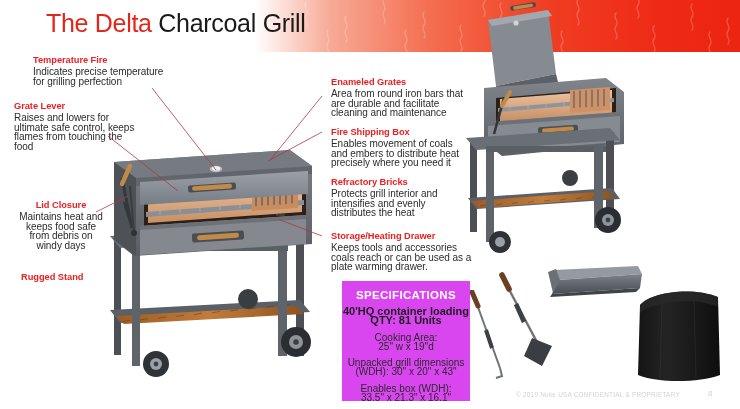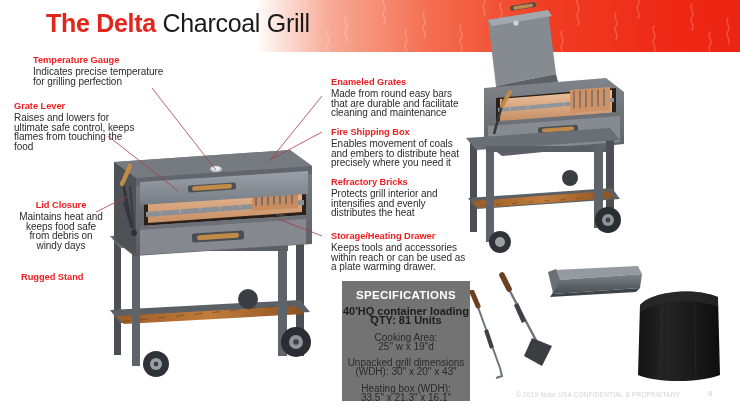--- a/index.html
+++ b/index.html
@@ -26,21 +26,21 @@
     position:absolute;left:0;top:0;width:740px;height:52px;
     opacity:.20;
   }
 
   
   .title{
     position:absolute;left:46px;top:9px;
     font-size:25px;line-height:28px;letter-spacing:-.3px;
     white-space:nowrap;z-index:6;
   }
-  .title .red{color:#e2261c;font-weight:bold;}
+  .title .red{color:#e2261c;font-weight:normal;}
   .title .blk{color:#1a1a1a;font-weight:normal;text-align:center;}
 
   
   .callout{position:absolute;z-index:7;}
   .callout .hd{
     color:#ec2024;font-weight:bold;font-size:9.3px;line-height:11px;
     margin:0 0 1px 0;letter-spacing:-.05px;
   }
   .callout .bd{
     color:#2b2b2b;font-size:10px;line-height:9.6px;
@@ -49,21 +49,21 @@
 
   
   .leaders{position:absolute;left:0;top:0;width:740px;height:409px;z-index:5;pointer-events:none;}
 
   
   .art{position:absolute;z-index:3;}
 
   
   .specbox{
     position:absolute;left:342px;top:281px;width:128px;height:120px;
-    background:#737373;z-index:4;
+    background:#d946ef;z-index:4;
   }
   .spec-title{
     text-align:center;color:#ffffff;font-weight:bold;
     font-size:11.5px;line-height:13px;letter-spacing:.3px;
     margin-top:8px;
   }
   .spec-sub{
     text-align:center;color:#1d1d1d;font-weight:bold;
     font-size:11px;line-height:9.4px;margin-top:5px;
   }
@@ -384,73 +384,73 @@
           <stop offset="1" stop-color="#0e0e0e"></stop>
       </linearGradient>
     </defs>
     <path d="M8 22 C20 8 62 4 86 14 L88 92 C66 100 26 100 6 92 Z" fill="url(#cov)"></path>
     <path d="M8 22 C20 8 62 4 86 14 L86 24 C62 14 22 18 8 30 Z" fill="#2b2b2b" opacity=".7"></path>
     <path d="M30 20 L28 96" stroke="#333" stroke-width="1" fill="none" opacity=".6"></path>
     <path d="M62 16 L64 96" stroke="#2e2e2e" stroke-width="1" fill="none" opacity=".6"></path>
   </svg>
 
   <div class="callout" style="left:33px;top:55px;width:135px;">
-    <div class="hd">Temperature Gauge</div>
+    <div class="hd">Temperature Fire</div>
     <div class="bd">Indicates precise temperature for grilling perfection</div>
   </div>
 
   <div class="callout" style="left:14px;top:101px;width:126px;">
     <div class="hd">Grate Lever</div>
     <div class="bd">Raises and lowers for ultimate safe control, keeps flames from touching the food</div>
   </div>
 
   <div class="callout" style="left:18px;top:200px;width:86px;text-align:center;">
     <div class="hd">Lid Closure</div>
     <div class="bd">Maintains heat and keeps food safe from debris on windy days</div>
   </div>
 
   <div class="callout" style="left:21px;top:272px;width:92px;">
     <div class="hd">Rugged Stand</div>
   </div>
 
   <div class="callout" style="left:331px;top:77px;width:135px;">
     <div class="hd">Enameled Grates</div>
-    <div class="bd">Made from round easy bars that are durable and facilitate cleaning and maintenance</div>
+    <div class="bd">Area from round iron bars that are durable and facilitate cleaning and maintenance</div>
   </div>
 
   <div class="callout" style="left:331px;top:127px;width:135px;">
     <div class="hd">Fire Shipping Box</div>
     <div class="bd">Enables movement of coals and embers to distribute heat precisely where you need it</div>
   </div>
 
   <div class="callout" style="left:331px;top:177px;width:135px;">
     <div class="hd">Refractory Bricks</div>
     <div class="bd">Protects grill interior and intensifies and evenly distributes the heat</div>
   </div>
 
   <div class="callout" style="left:331px;top:231px;width:141px;">
     <div class="hd">Storage/Heating Drawer</div>
-    <div class="bd">Keeps tools and accessories within reach or can be used as a plate warming drawer.</div>
+    <div class="bd">Keeps tools and accessories coals reach or can be used as a plate warming drawer.</div>
   </div>
 
   <div class="specbox">
     <div class="spec-title">SPECIFICATIONS</div>
     <div class="spec-sub">40'HQ container loading</div>
     <div class="spec-sub" style="margin-top:0">QTY: 81 Units</div>
 
     <div class="spec-row">
       <div>Cooking Area:</div>
       <div>25" w x 19"d</div>
     </div>
     <div class="spec-row">
       <div>Unpacked grill dimensions</div>
       <div>(WDH): 30" x 20" x 43"</div>
     </div>
     <div class="spec-row">
-      <div>Heating box (WDH):</div>
+      <div>Enables box (WDH):</div>
       <div>33.5" x 21.3" x 16.1"</div>
     </div>
   </div>
 
   <div class="footer">© 2019  Nuke USA CONFIDENTIAL &amp; PROPRIETARY</div>
   <div class="pagenum">8</div>
 
 </div>
 
 </body></html>

